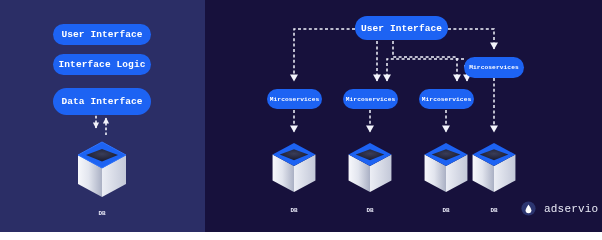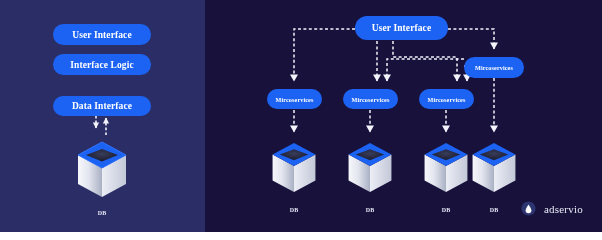--- a/index.html
+++ b/index.html
@@ -5,21 +5,21 @@
   html, body {
     margin: 0;
     padding: 0;
     background: #ffffff;
   }
   #stage {
     position: relative;
     width: 602px;
     height: 232px;
     overflow: hidden;
-    font-family: Liberation Serif, serif;
+    font-family: Liberation Mono, monospace;
   }
   .panel {
     position: absolute;
     top: 0;
     height: 232px;
   }
   #panel-mono {
     left: 0;
     width: 205px;
     background: #2b2e66;
@@ -103,21 +103,21 @@
   <div class="panel" id="panel-mono">
 
     <div class="pill pill-lg" style="left:53px; top:24px; width:98px; height:21px;">
       <span>User Interface</span>
     </div>
 
     <div class="pill pill-lg" style="left:53px; top:54px; width:98px; height:21px;">
       <span>Interface Logic</span>
     </div>
 
-    <div class="pill pill-lg" style="left:53px; top:96px; width:98px; height:20px;">
+    <div class="pill pill-lg" style="left:53px; top:88px; width:98px; height:27px;">
       <span>Data Interface</span>
     </div>
 
     <svg class="wires" viewBox="0 0 205 232">
       <defs>
         <marker id="mdown" markerWidth="7" markerHeight="7" refX="3.5" refY="6" orient="0" markerUnits="userSpaceOnUse">
           <path d="M0.4,0.6 L6.6,0.6 L3.5,6.4 Z" fill="#f2f3fb"></path>
         </marker>
         <marker id="mup" markerWidth="7" markerHeight="7" refX="3.5" refY="1" orient="0" markerUnits="userSpaceOnUse">
           <path d="M3.5,0.6 L6.6,6.4 L0.4,6.4 Z" fill="#f2f3fb"></path>

